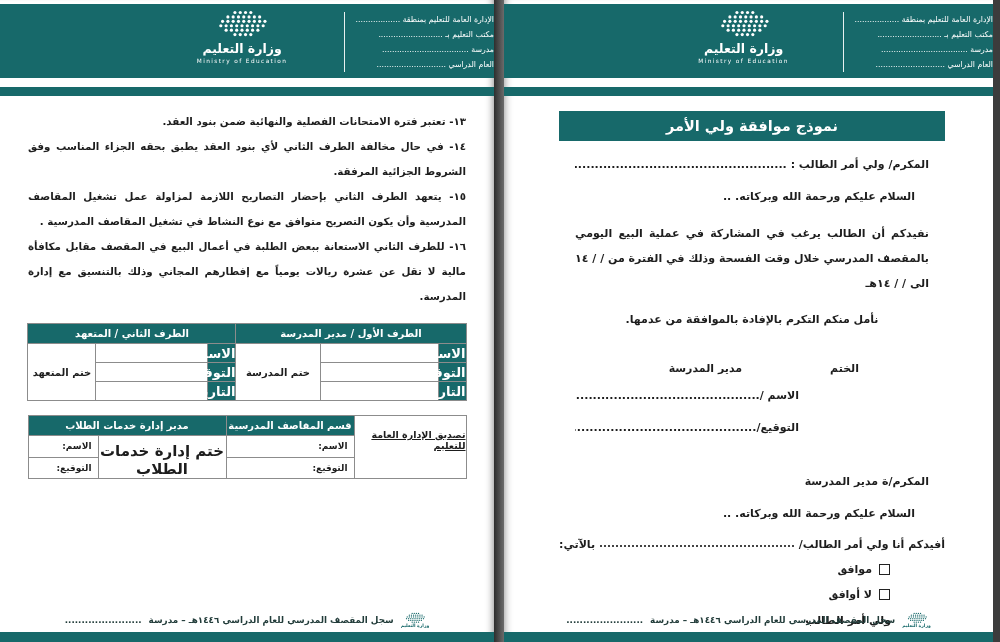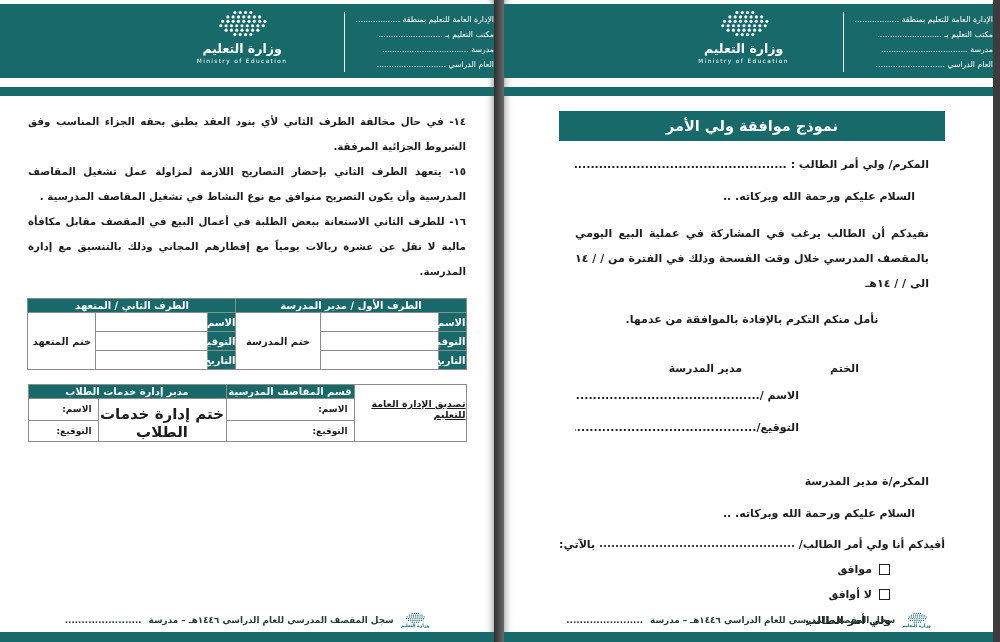--- a/index.html
+++ b/index.html
@@ -32,23 +32,23 @@
   .ftr-bar{ position:absolute; bottom:0; left:0; right:0; height:10px; background:var(--teal); }
 
   
   .clauses{ margin:13px 28px 0; direction:rtl; text-align:justify; font-size:10.3px; font-weight:bold;
             line-height:25px; color:var(--ink); }
   .clauses p{ margin:0; }
 
   
   table{ border-collapse:collapse; width:438px; margin:14px auto 0; direction:rtl; table-layout:fixed; }
   th,td{ border:1px solid var(--line); }
-  th{ background:var(--teal); color:#fff; font-size:10px; font-weight:bold; height:14px; text-align:center; }
+  th{ background:var(--teal); color:#fff; font-size:10px; font-weight:bold; height:20px; text-align:center; }
   .t1 td{ height:19px; }
-  td.lbl{ background:var(--teal); color:#fff; font-size:10px; font-weight:bold; text-align:center; }
+  td.lbl{ background:var(--teal); color:#fff; font-size:13px; font-weight:bold; text-align:center; }
   td.inp{ background:#fff; }
   td.stamp{ text-align:center; font-weight:bold; font-size:10px; color:var(--ink); }
   .t2 td{ height:18px; }
   td.cert{ font-weight:bold; font-size:9.5px; vertical-align:top; padding-top:13px; color:var(--ink);text-decoration:underline; }
   td.fld{ font-size:9px; font-weight:bold; text-align:right; padding-right:6px; color:var(--ink); }
   td.stamp2{ text-align:center; font-weight:bold; font-size:15px; vertical-align:top; padding-top:6px; color:var(--ink); }
 
   
   .title-box{ background:var(--teal); color:#fff; text-align:center; font-weight:bold; font-size:14.5px;
               height:30px; line-height:30px; margin:15px 48px 0 55px; }
@@ -136,20 +136,21 @@
       <div class="hdr-fields">
         <div>الإدارة العامة للتعليم بمنطقة ..................</div>
         <div>مكتب التعليم بـ ..........................</div>
         <div>مدرسة ...................................</div>
         <div>العام الدراسي ............................</div>
       </div>
     </header>
     <div class="hdr-stripe"></div>
 
     <div class="clauses">
+      <p>١٣- تعتبر فترة الامتحانات الفصلية والنهائية ضمن بنود العقد.</p>
       <p>١٤- في حال مخالفة الطرف الثاني لأي بنود العقد يطبق بحقه الجزاء المناسب وفق الشروط الجزائية المرفقة.</p>
       <p>١٥- يتعهد الطرف الثاني بإحضار التصاريح اللازمة لمزاولة عمل تشغيل المقاصف المدرسية وأن يكون التصريح متوافق مع نوع النشاط في تشغيل المقاصف المدرسية .</p>
       <p>١٦- للطرف الثاني الاستعانة ببعض الطلبة في أعمال البيع في المقصف مقابل مكافأة مالية لا تقل عن عشرة ريالات يومياً مع إفطارهم المجاني وذلك بالتنسيق مع إدارة المدرسة.</p>
     </div>
 
     <table class="t1">
       <colgroup>
           <col style="width:28px">
           <col style="width:118px">
           <col style="width:84px">

